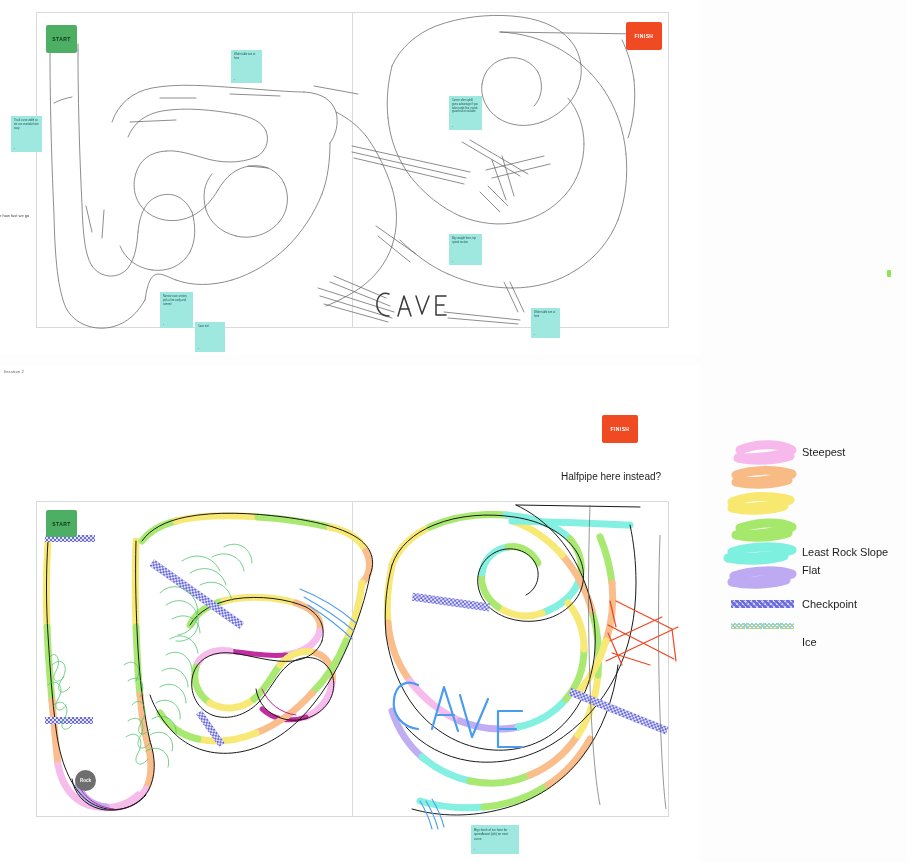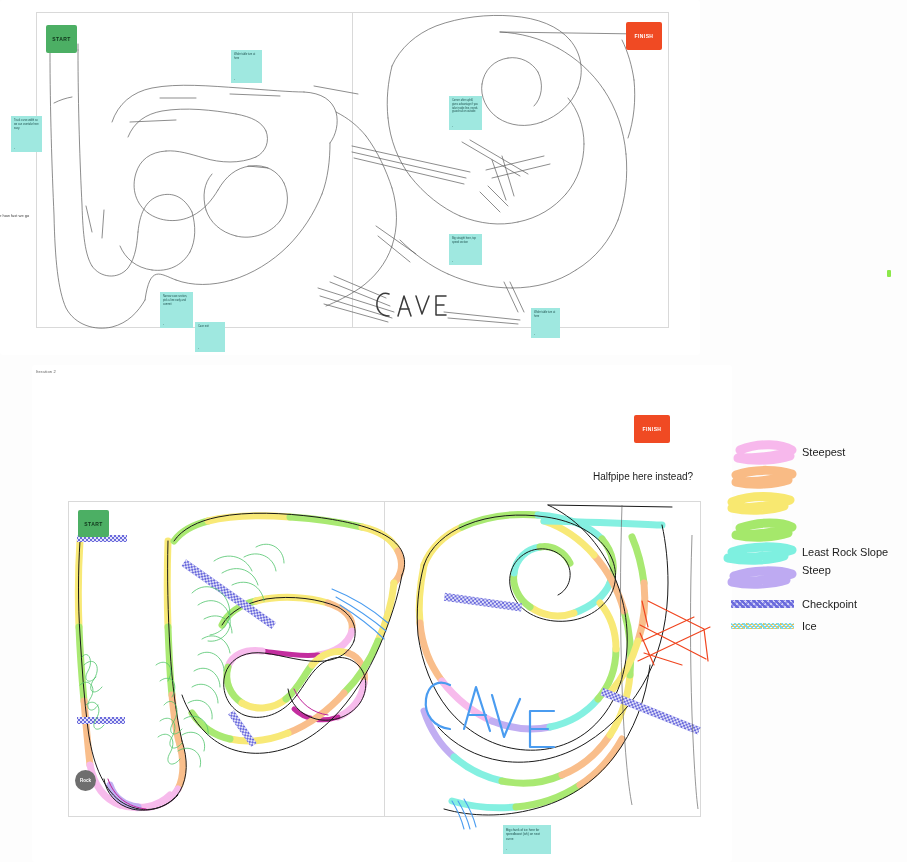--- a/index.html
+++ b/index.html
@@ -8,21 +8,21 @@
     background:#ffffff;
     font-family:"Liberation Sans", sans-serif;
     overflow:hidden;
     position:relative;
   }
   .board{position:absolute;inset:0;background:#fdfdfd;}
 
   
   .panel{position:absolute;background:#ffffff;border-radius:3px;}
   #panel-top{left:0;top:0;width:700px;height:355px;}
-  #panel-bottom{left:0;top:365px;width:700px;height:497px;margin-left:32px;}
+  #panel-bottom{left:0;top:365px;width:700px;height:497px;}
 
   .frame-label{
     position:absolute;font-size:4px;color:#5a5a5a;letter-spacing:.2px;
     white-space:nowrap;
   }
 
   
   .canvas-rect{
     position:absolute;border:1px solid #d9d9d9;background:#fff;
     box-sizing:border-box;
@@ -503,28 +503,28 @@
       </g>
     </svg>
 
     <div class="legend-row" style="left:90px;top:18px;align-items:flex-end;">
       <span class="legend-label">Steepest</span>
     </div>
     <div class="legend-row" style="left:90px;top:118px;">
       <span class="legend-label">Least Rock Slope</span>
     </div>
     <div class="legend-row" style="left:90px;top:136px;">
-      <span class="legend-label">Steep</span>
+      <span class="legend-label">Flat</span>
     </div>
 
     <div class="pattern-swatch cp-pattern" style="left:19px;top:172px;width:63px;"></div>
     <div class="legend-row" style="left:90px;top:170px;">
       <span class="legend-label">Checkpoint</span>
     </div>
 
     <div class="pattern-swatch ice-pattern" style="left:19px;top:195px;width:63px;height:6px;"></div>
-    <div class="legend-row" style="left:90px;top:192px;">
+    <div class="legend-row" style="left:90px;top:208px;">
       <span class="legend-label">Ice</span>
     </div>
   </div>
 
   <div id="cursor-marker" style="left:887px;top:270px;"></div>
 </div>
 
 </body></html>

